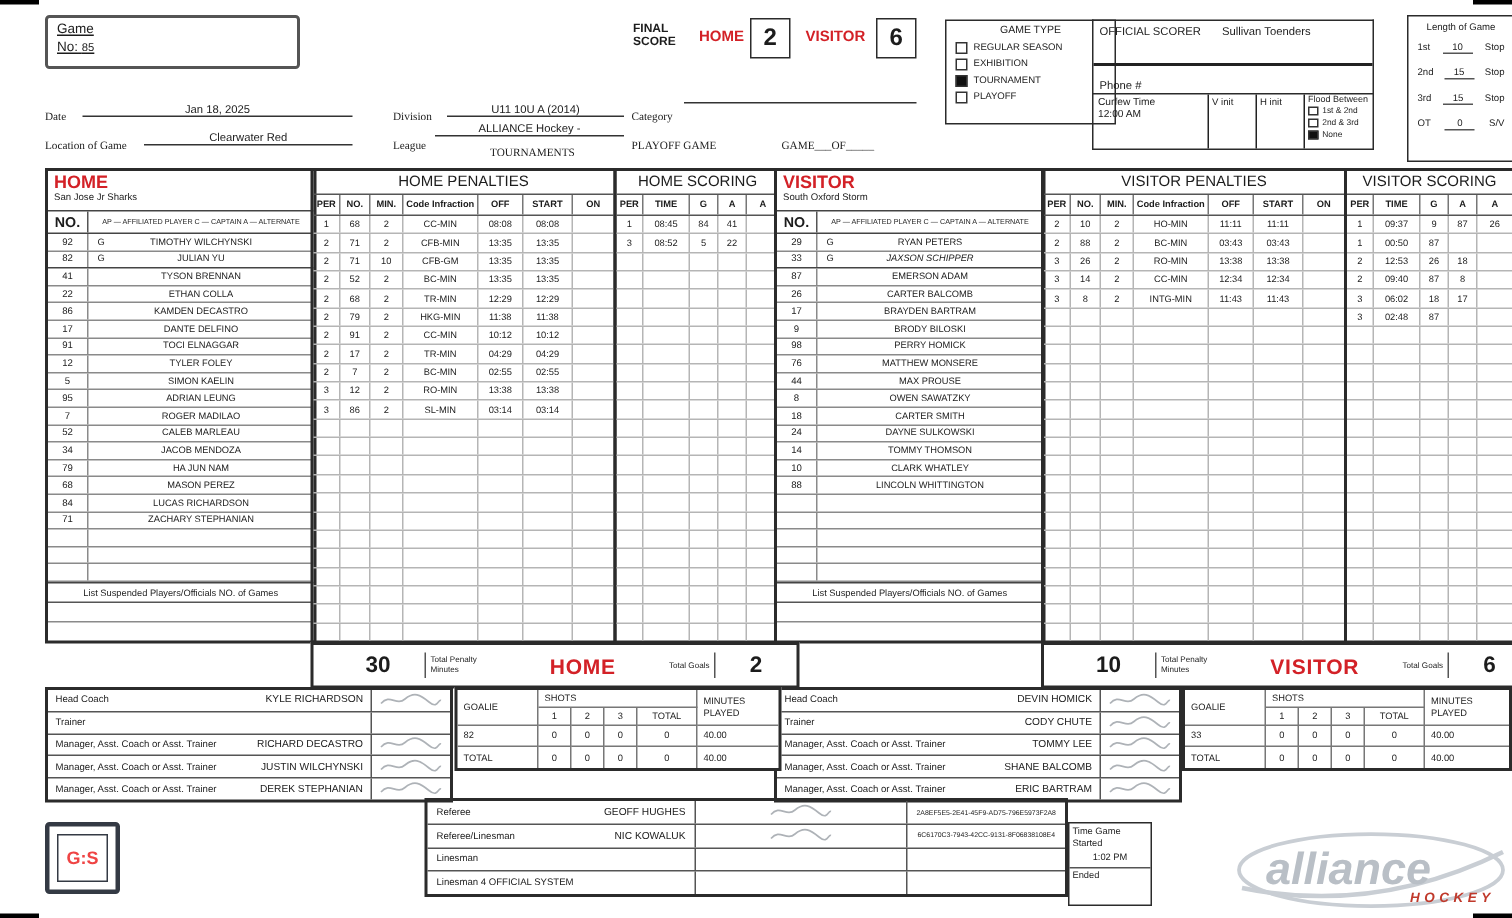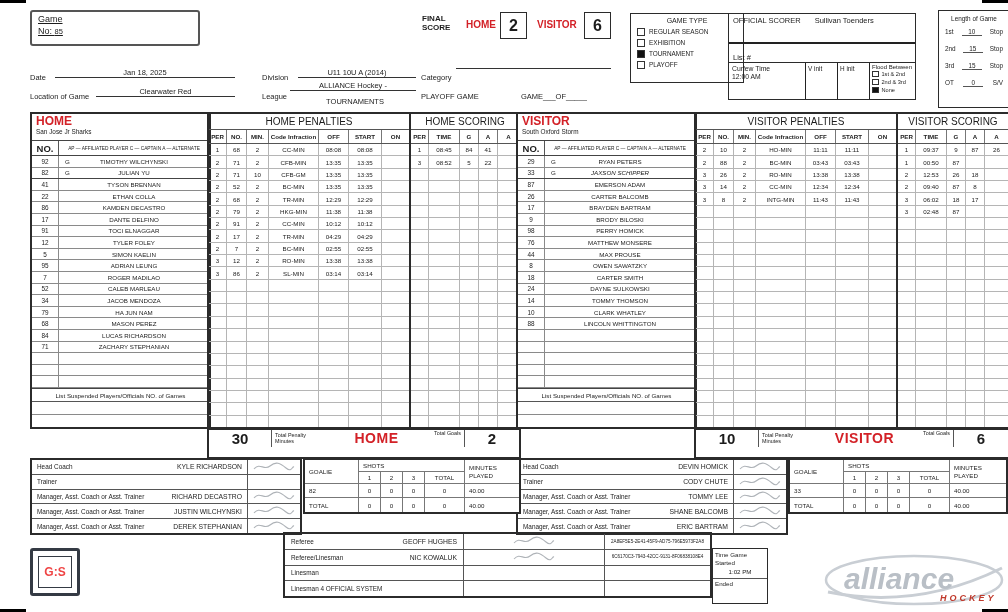--- a/index.html
+++ b/index.html
@@ -10,21 +10,21 @@
   .b2{border:2px solid var(--ink);}
   .b1{border:1.5px solid var(--ink);}
   .red{color:var(--red);}
   .ctr{display:flex;align-items:center;justify-content:center;}
   .corner{position:absolute;background:#000;}
   
   .gamebox{left:30px;top:10px;width:154px;height:30px;border:2px solid #555;border-radius:3px;padding:1px 6px;line-height:12px;font-size:9px;text-decoration:underline;}
   .lbl{font-size:7.5px;}
   .scorebox{width:25px;height:25px;border:1.8px solid var(--ink);font-size:16px;font-weight:bold;}
   .uline{display:inline-block;border-bottom:1px solid #333;text-align:center;font-size:7.5px;}
-  .formtxt{font-size:7.5px;}
+  .formtxt{font-size:7.5px;font-family:Liberation Serif, serif;}
   
   .chk{display:inline-block;width:6px;height:6px;border:1px solid #333;margin-right:4px;flex:0 0 auto;}
   .chk.on{background:#111;}
   .chkrow{display:flex;align-items:center;font-size:6.4px;height:11px;}
   
   .logrow{display:flex;align-items:center;justify-content:space-between;font-size:6.4px;height:17px;padding:0 4px;}
   .lognum{width:20px;border-bottom:1px solid #555;text-align:center;}
   
   .roster{display:flex;flex-direction:column;background:#fff;}
   .team-head{height:24px;border-bottom:1.5px solid #444;padding:1px 4px;}
@@ -48,21 +48,21 @@
   .ptitle{height:15px;border-bottom:1px solid #555;font-size:10px;display:flex;align-items:center;justify-content:center;}
   .phead{height:13px;display:flex;border-bottom:1px solid #555;font-size:6.2px;font-weight:bold;}
   .prow{flex:1;display:flex;font-size:6.2px;border-bottom:1px solid #b5b5b5;}
   .prow:last-child{border-bottom:none;}
   .pc{display:flex;align-items:center;justify-content:center;border-right:1px solid #b5b5b5;}
   .phead .pc{border-right:1px solid #777;}
   .c-per{width:17px;}.c-no{width:19px;}.c-min{width:21px;}.c-code{flex:1;}
   .c-off{width:29px;}.c-start{width:32px;}.c-on{width:27px;border-right:none!important;}
   .s-per{width:17px;}.s-time{width:30px;}.s-g{width:18px;}.s-a{width:18px;}.s-a2{flex:1;border-right:none!important;}
   
-  .totals{display:flex;align-items:flex-start;background:#fff;}
+  .totals{display:flex;align-items:center;background:#fff;padding-left:12px;}
   .tot-num{width:62px;font-size:15px;font-weight:bold;border-right:1px solid #555;display:flex;align-items:center;justify-content:center;}
   .tot-lbl{width:44px;font-size:5.4px;line-height:1.2;padding:2px 3px;}
   .tot-team{flex:1;color:var(--red);font-weight:bold;font-size:14px;display:flex;align-items:center;justify-content:center;letter-spacing:.5px;}
   .tot-goals-lbl{width:30px;font-size:5.4px;display:flex;align-items:center;justify-content:flex-end;text-align:right;padding-right:3px;}
   .tot-goal-num{width:54px;font-size:15px;font-weight:bold;border-left:1px solid #555;display:flex;align-items:center;justify-content:center;}
   
   .staff{display:flex;flex-direction:column;}
   .strow{flex:1;display:flex;border-bottom:1px solid #555;}
   .strow:last-child{border-bottom:none;}
   .strole{flex:1;display:flex;align-items:center;justify-content:space-between;padding:0 5px;font-size:6.4px;}
@@ -138,21 +138,21 @@
     </div>
 </div>
 
 <div class="abs" style="left:728px;top:13px;width:188px;">
   <div class="b1" style="height:48px;border-bottom:none;">
     <div style="height:24px;border-bottom:2px solid #222;display:flex;padding:2px 4px;gap:14px;">
       <span class="lbl">OFFICIAL SCORER</span>
       <span class="lbl">Sullivan Toenders</span>
     </div>
     <div style="height:22px;padding:2px 4px;">
-      <span class="lbl">List #</span>
+      <span class="lbl">Phone #</span>
     </div>
   </div>
   <div class="b1" style="height:36px;display:flex;">
     <div style="width:70px;border-right:1.5px solid #222;padding:2px 3px;font-size:6.8px;line-height:8px;">
       <div>Curfew Time</div>
         <div>12:00 AM</div>
     </div>
     <div style="width:27px;border-right:1.5px solid #222;padding:2px 2px;font-size:6.4px;">V init</div>
     <div style="width:27px;border-right:1.5px solid #222;padding:2px 2px;font-size:6.4px;">H init</div>
     <div style="flex:1;padding:1px 2px;">

